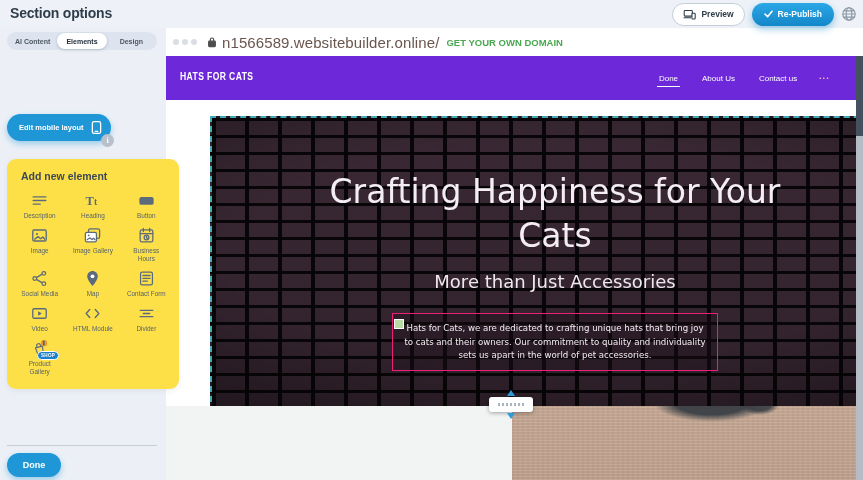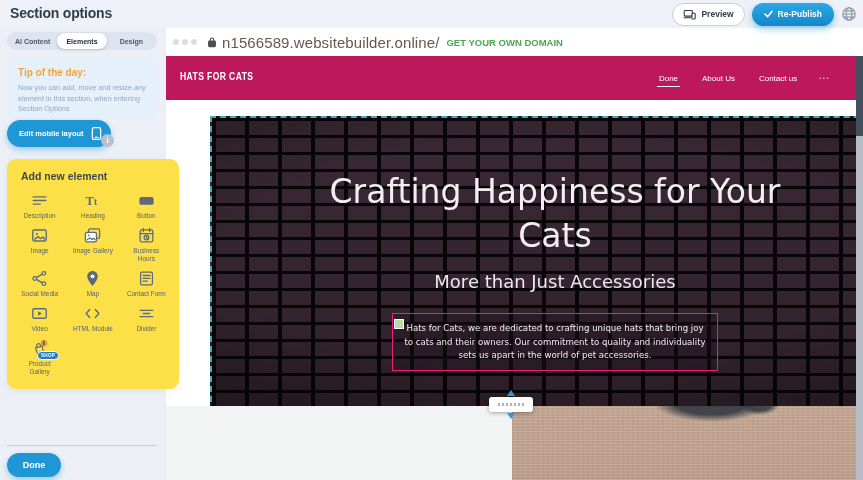--- a/index.html
+++ b/index.html
@@ -22,21 +22,21 @@
   
   .sidebar{position:absolute;left:0;top:28px;width:166px;height:452px;background:#ecf0f6;z-index:20;}
   .tabs{position:absolute;left:7px;top:4px;width:150px;height:18px;background:#dde4ef;border-radius:10px;
         display:flex;align-items:stretch;padding:1px;box-sizing:border-box;}
   .tab{flex:1;display:flex;align-items:center;justify-content:center;font-size:7px;font-weight:bold;
        color:#4d5965;border-radius:9px;cursor:pointer;}
   .tab.active{background:#fff;color:#222e3a;box-shadow:0 1px 3px rgba(40,60,90,.25);}
   .tip-card{position:absolute;left:7px;top:30px;width:150px;height:62px;background:#e6f0fb;border-radius:9px;box-sizing:border-box;padding:9px 11px;}
   .tip-title{font-size:10px;font-weight:bold;color:#f1a53a;margin-bottom:5px;}
   .tip-body{font-size:7.3px;line-height:1.45;color:#92a6c3;}
-  .btn-mobile{position:absolute;left:7px;top:92px;height:27px;padding:0 9px 0 12px;border-radius:14px;
+  .btn-mobile{position:absolute;left:7px;top:86px;height:27px;padding:0 9px 0 12px;border-radius:14px;
       background:#1f97d7;color:#fff;font-size:7.5px;font-weight:bold;display:flex;align-items:center;gap:7px;
       box-shadow:0 3px 6px rgba(31,151,215,.4);cursor:pointer;}
   .info-dot{position:absolute;left:101px;top:106px;width:13px;height:13px;border-radius:50%;background:#b7c0cb;
       color:#fff;font-size:8px;font-weight:bold;display:flex;align-items:center;justify-content:center;
       font-family:"Liberation Serif",serif;cursor:pointer;}
   .panel{position:absolute;left:7px;top:131px;width:172px;height:230px;background:#fde047;border-radius:9px;
       box-shadow:0 2px 6px rgba(50,70,100,.08);box-sizing:border-box;padding:11px 6px 6px 6px;overflow:hidden;}
   .panel-title{font-size:10.5px;font-weight:bold;color:#3c4856;margin:0 0 9px 8px;}
   .el-grid{display:grid;grid-template-columns:repeat(3,1fr);row-gap:6px;}
   .el-item{display:flex;flex-direction:column;align-items:center;cursor:pointer;position:relative;}
@@ -50,21 +50,21 @@
       box-shadow:0 3px 6px rgba(31,151,215,.4);cursor:pointer;}
   
   .chrome{position:absolute;left:166px;top:28px;width:697px;height:28px;background:#fff;display:flex;align-items:center;z-index:10;}
   .dot{width:6px;height:6px;border-radius:50%;background:#dadee3;margin-left:3px;}
   .dot:first-child{margin-left:7px;}
   .lock-ic{width:10px;height:12px;margin:0 5px 0 10px;flex:none;}
   .url-text{font-size:15px;color:#6a564d;letter-spacing:.1px;}
   .domain-cta{font-size:9.5px;font-weight:bold;color:#49a84f;margin-left:7px;cursor:pointer;}
   
   .site{position:absolute;left:166px;top:56px;width:690px;height:424px;overflow:hidden;background:#fff;}
-  .site-header{position:absolute;left:0;top:0;width:690px;height:44px;background:#be185d;}
+  .site-header{position:absolute;left:0;top:0;width:690px;height:44px;background:#6d28d9;}
   .logo{position:absolute;left:14px;top:14px;font-size:11px;font-weight:bold;color:#fff;
         transform:scaleX(.78);transform-origin:left center;letter-spacing:.5px;white-space:nowrap;
         font-family:"Liberation Sans",sans-serif;}
   .site-nav{position:absolute;right:26px;top:0;height:44px;display:flex;align-items:center;gap:20px;}
   .nav-link{font-size:8px;color:#ffffff;cursor:pointer;padding:4px 2px;}
   .nav-link.active{border-bottom:1.5px solid #fff;padding-bottom:3px;}
   .nav-more{font-size:6px;color:#ffb9b2;letter-spacing:1.5px;cursor:pointer;}
   
   .hero{position:absolute;left:0;top:60px;width:690px;height:306px;box-sizing:border-box;
      background-color:#2e1f29;
@@ -141,24 +141,20 @@
     </div>
   </div>
 
   <div class="sidebar">
     <div class="tabs">
       <div class="tab">AI Content</div>
       <div class="tab active">Elements</div>
       <div class="tab">Design</div>
     </div>
 
-    <div class="tip-card">
-      <div class="tip-title">Tip of the day:</div>
-      <div class="tip-body">Now you can add, move and resize any element in this section, when entering Section Options</div>
-    </div>
 
     <div class="btn-mobile">
       <span>Edit mobile layout</span>
       <span>
         <svg width="11" height="15" viewBox="0 0 12 16" fill="none" stroke="#fff" stroke-width="1.4" stroke-linecap="round">
           <rect x="1.5" y="1.5" width="9" height="13" rx="2"></rect>
             <path d="M4.5 12.2h3"></path>
         </svg>
       </span>
     </div>

